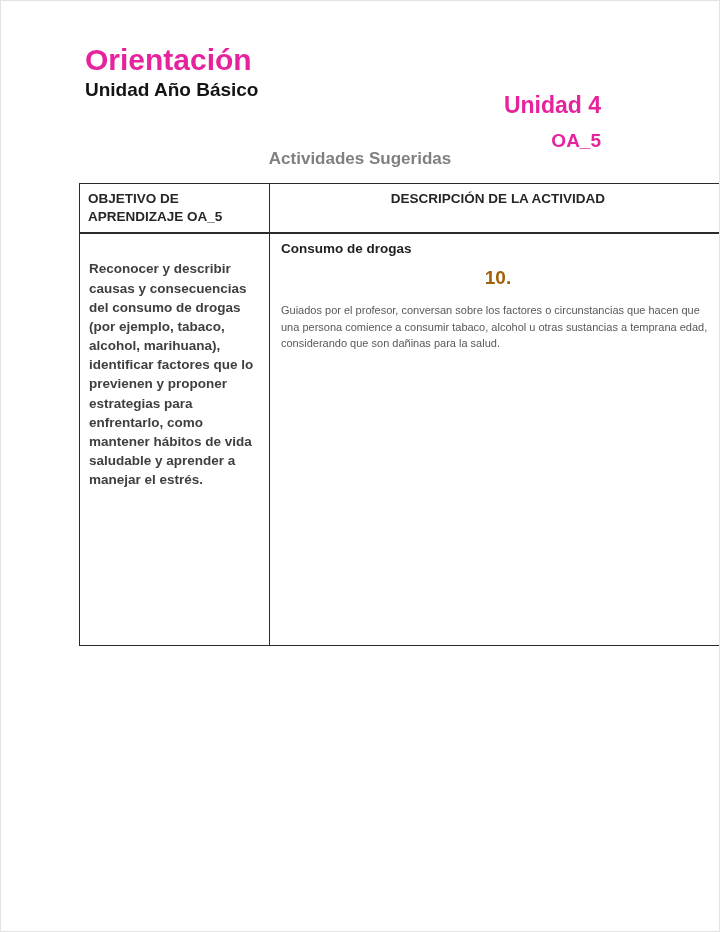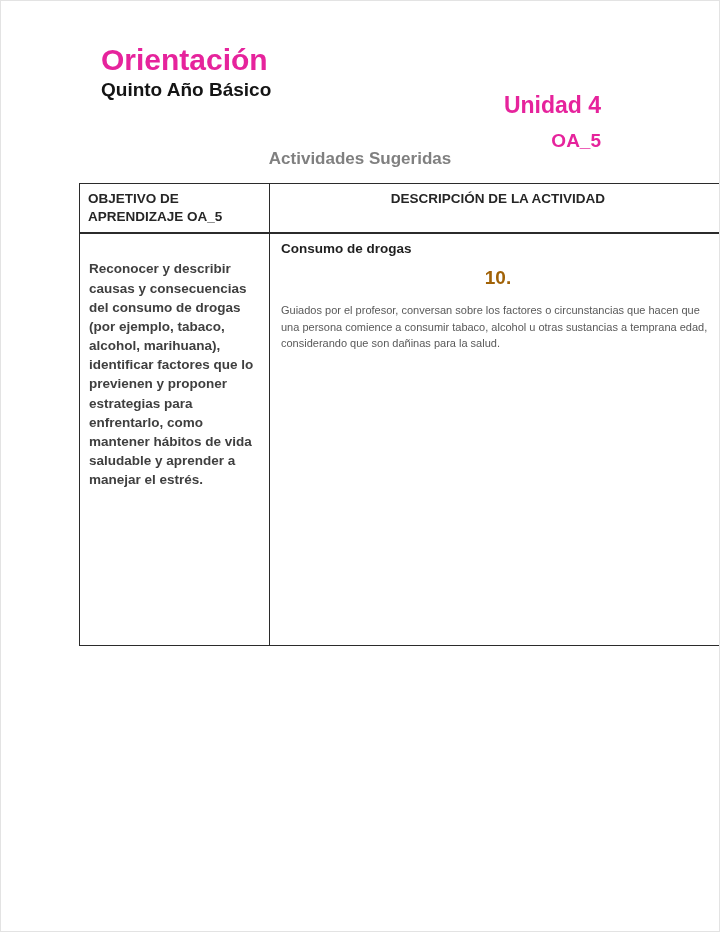--- a/index.html
+++ b/index.html
@@ -13,21 +13,21 @@
     height: 932px;
     background: #ffffff;
     box-sizing: border-box;
     border: 1px solid #e3e3e3;
     font-family: "Liberation Sans", "DejaVu Sans", sans-serif;
     overflow: hidden;
   }
   .doc-header {
     position: absolute;
     top: 42px;
-    left: 100px;
+    left: 84px;
     right: 118px;
     display: flex;
     justify-content: space-between;
     align-items: flex-start;
   }
   .subject-title {
     font-size: 30px;
     font-weight: bold;
     color: #e6239c;
     line-height: 1.1;
@@ -129,21 +129,21 @@
   }
 </style>
 </head>
 <body>
 
 <div class="page">
 
   <header class="doc-header">
     <div class="header-left">
       <div class="subject-title">Orientación</div>
-      <div class="grade-subtitle">Quinto Año Básico</div>
+      <div class="grade-subtitle">Unidad Año Básico</div>
     </div>
     <div class="header-right">
       <div class="unit-label">Unidad 4</div>
       <div class="oa-code-label">OA_5</div>
     </div>
   </header>
 
   <h2 class="section-title">Actividades Sugeridas</h2>
 
   <table class="activities-table">

